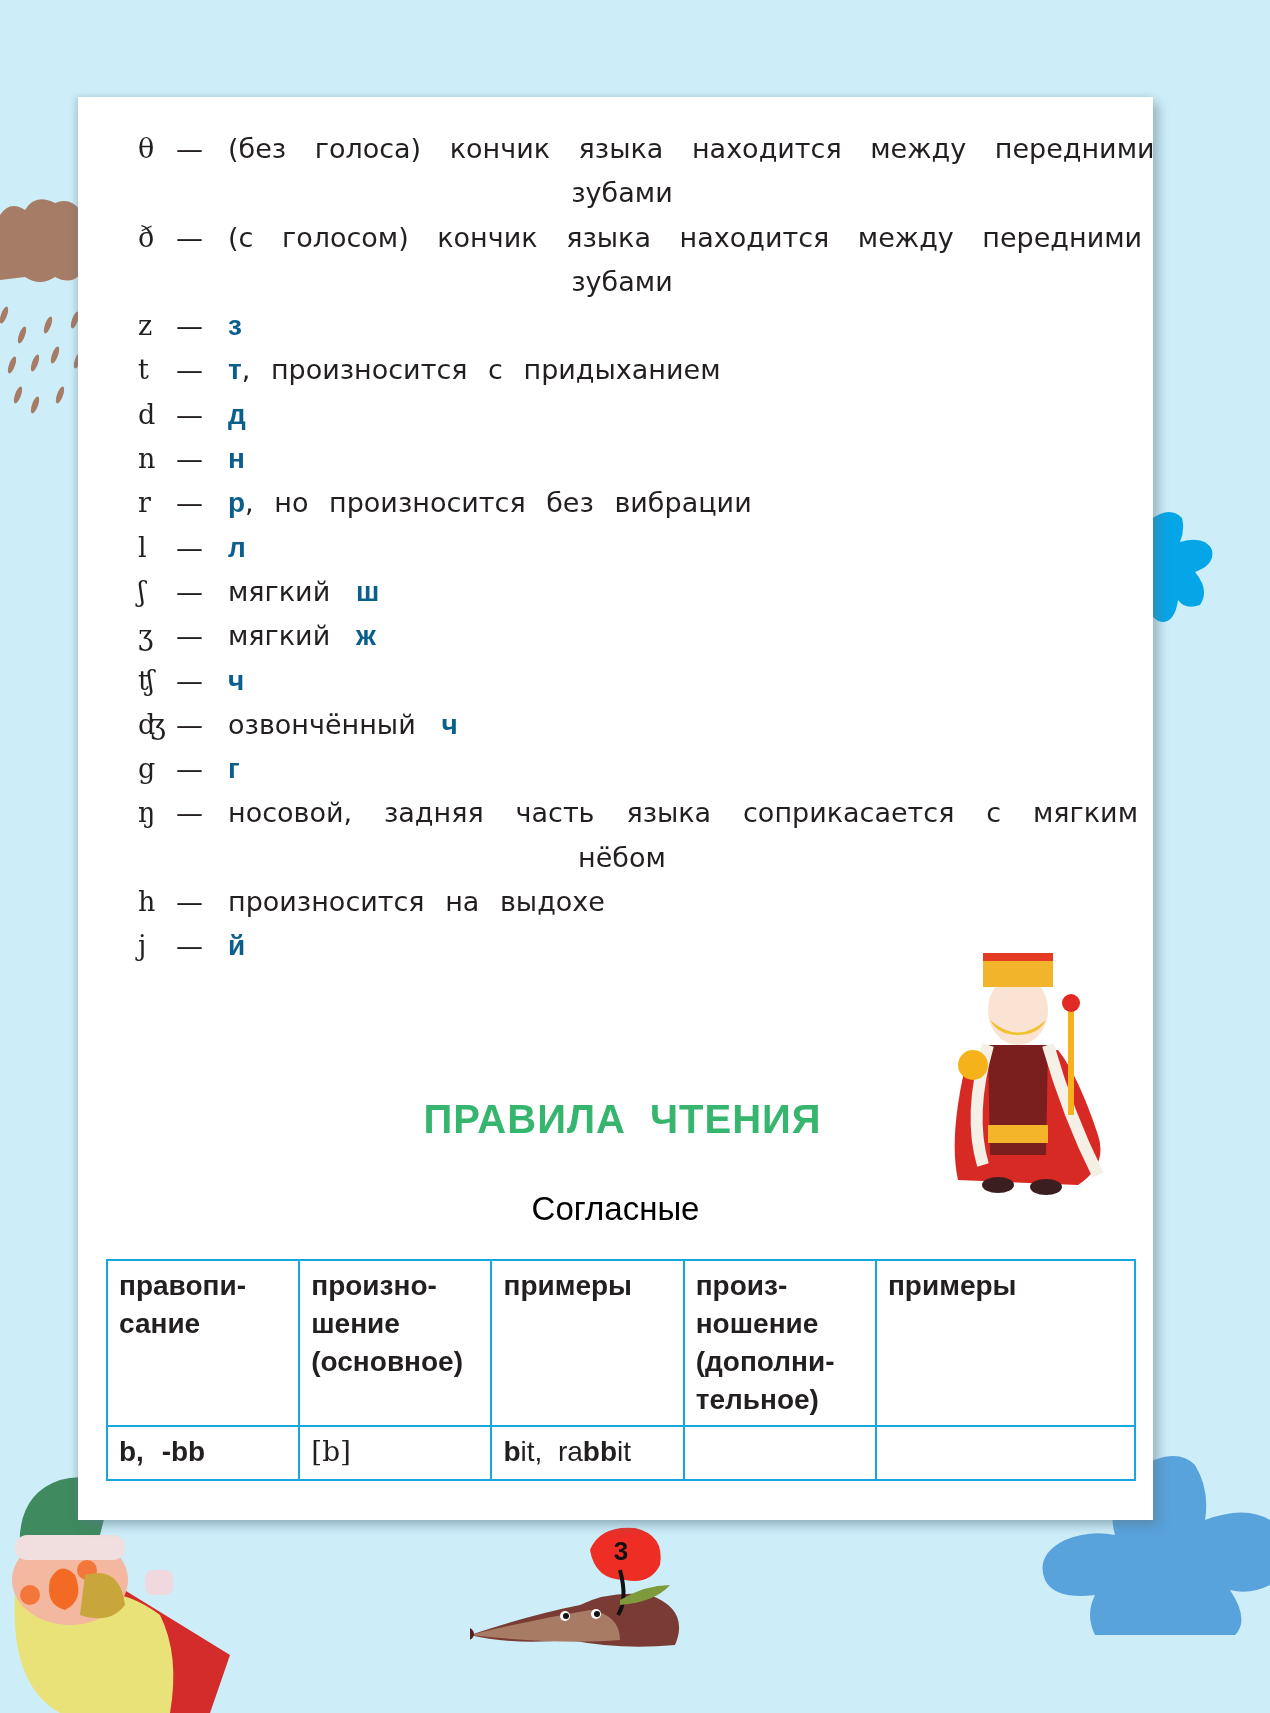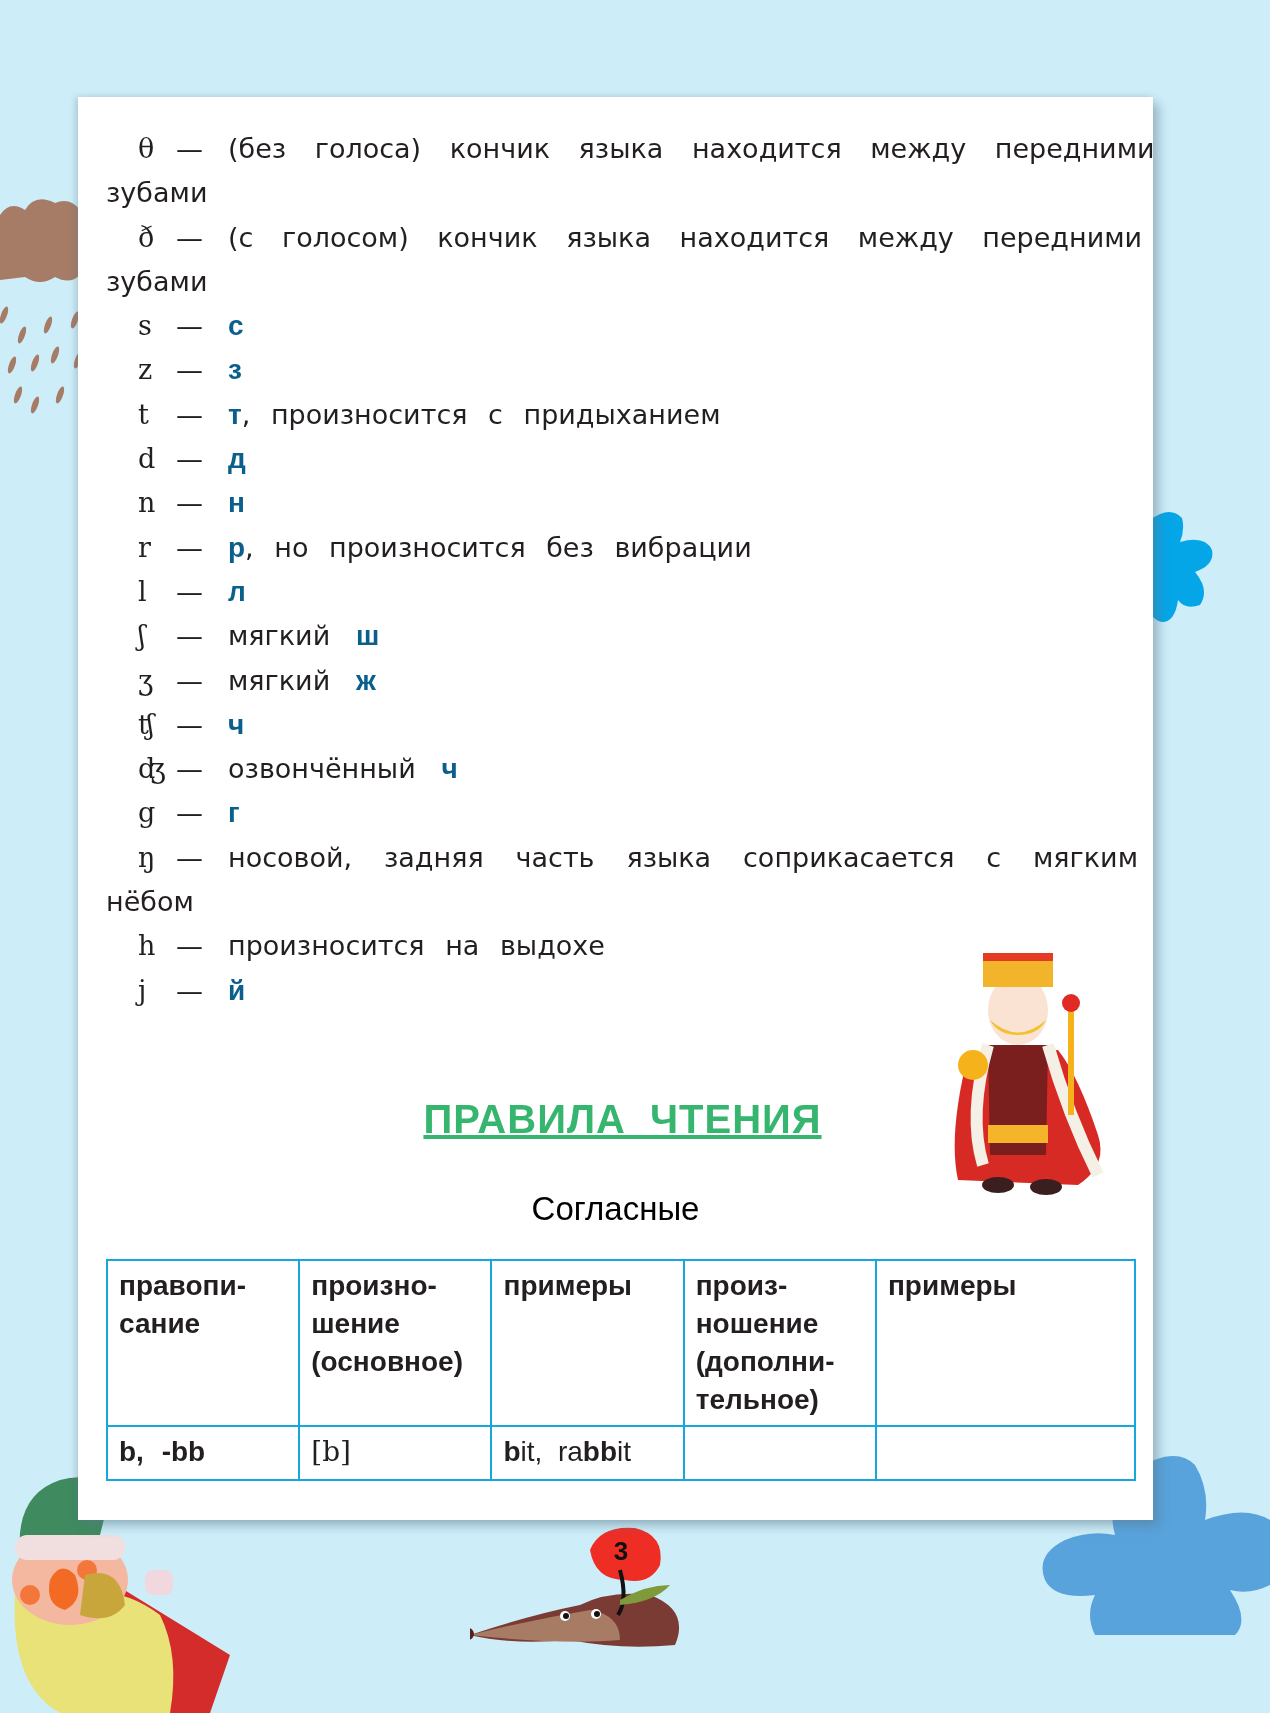--- a/index.html
+++ b/index.html
@@ -12,33 +12,33 @@
   .page {
     position:absolute; left:78px; top:97px; width:1075px; height:1423px;
     background:#ffffff;
     box-shadow: 6px 6px 10px rgba(90,120,140,0.45), -3px 0 6px rgba(90,120,140,0.25);
   }
   .lines { position:absolute; left:28px; top:30px; width:1032px; }
   .line {
     height:44.3px; line-height:44.3px; font-size:27px; color:#231f20;
     white-space:nowrap; position:relative;
   }
-  .line.cont { padding-left:0; }
+  .line.cont { padding-left:0;text-align:center; }
   .line .sym {
     display:inline-block; width:38px; text-align:left;
     font-family:"DejaVu Serif", serif; font-size:27px; padding-left:32px;
   }
   .line .dash { display:inline-block; width:52px; text-align:left; }
   .line .blue { color:#0b5f8c; font-weight:bold; font-family:"Liberation Sans", sans-serif; font-size:28px; }
   .line .txt { word-spacing:12px; }
   .justify { display:flex; justify-content:space-between; width:1032px; }
   .heading {
     position:absolute; left:0; width:1089px; top:1000px; text-align:center;
     color:#36b56e; font-family:"Liberation Sans", sans-serif; font-weight:bold;
-    font-size:40px; letter-spacing:1px; word-spacing:12px;text-decoration:underline;
+    font-size:40px; letter-spacing:1px; word-spacing:12px;
   }
   .subheading {
     position:absolute; left:0; width:1075px; top:1093px; text-align:center;
     color:#000000; font-family:"Liberation Sans", sans-serif; font-size:33px;
   }
   table.rules {
     position:absolute; left:28px; top:1162px; width:1030px;
     border-collapse:collapse; table-layout:fixed;
     font-family:"Liberation Sans", sans-serif; font-size:28px; color:#231f20;
   }
@@ -119,21 +119,20 @@
       <span class="txt" style="flex:1;text-align:justify;text-align-last:justify;word-spacing:20px">(без голоса) кончик языка находится между передними</span>
     </div>
     <div class="line cont">зубами</div>
 
     <div class="line justify">
       <span><span class="sym">ð</span><span class="dash">—</span></span>
       <span class="txt" style="flex:1;text-align:justify;text-align-last:justify;word-spacing:20px">(с голосом) кончик языка находится между передними</span>
     </div>
     <div class="line cont">зубами</div>
 
-    <div class="line"><span class="sym">s</span><span class="dash">—</span><span class="blue">с</span></div>
 
     <div class="line"><span class="sym">z</span><span class="dash">—</span><span class="blue">з</span></div>
 
     <div class="line"><span class="sym">t</span><span class="dash">—</span><span class="blue">т</span><span class="txt">, произносится с придыханием</span></div>
 
     <div class="line"><span class="sym">d</span><span class="dash">—</span><span class="blue">д</span></div>
 
     <div class="line"><span class="sym">n</span><span class="dash">—</span><span class="blue">н</span></div>
 
     <div class="line"><span class="sym">r</span><span class="dash">—</span><span class="blue">р</span><span class="txt">, но произносится без вибрации</span></div>

